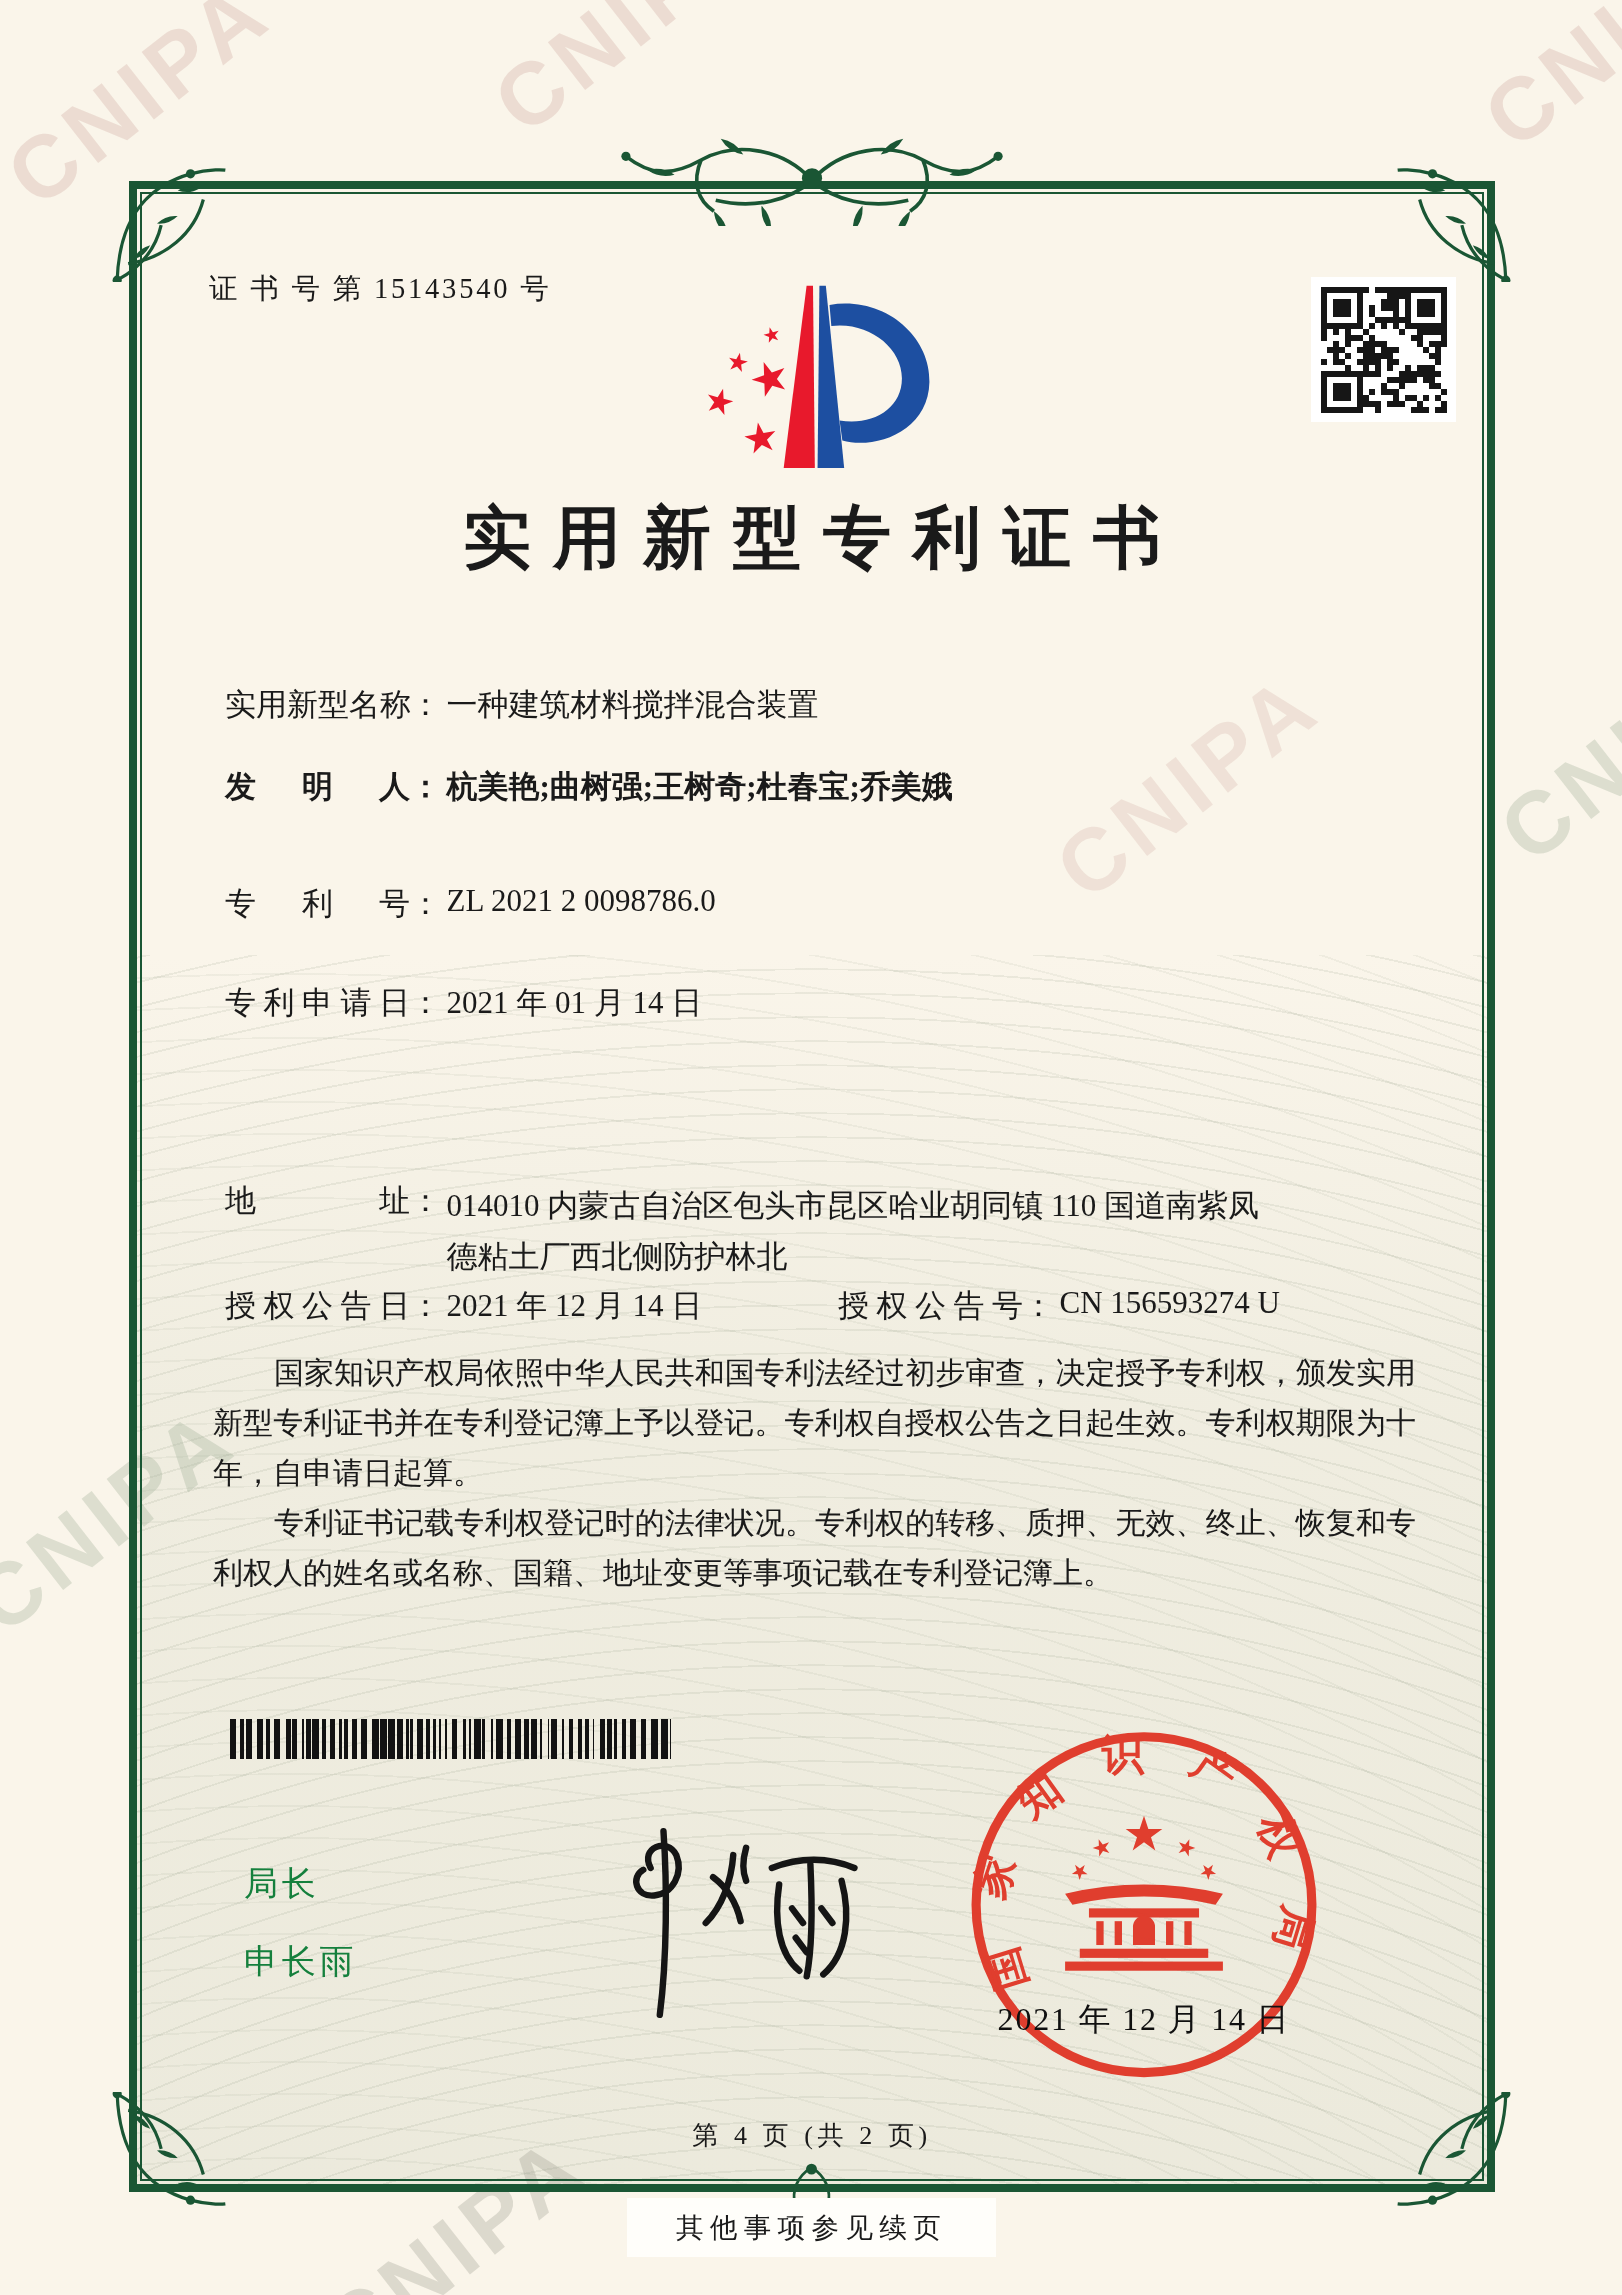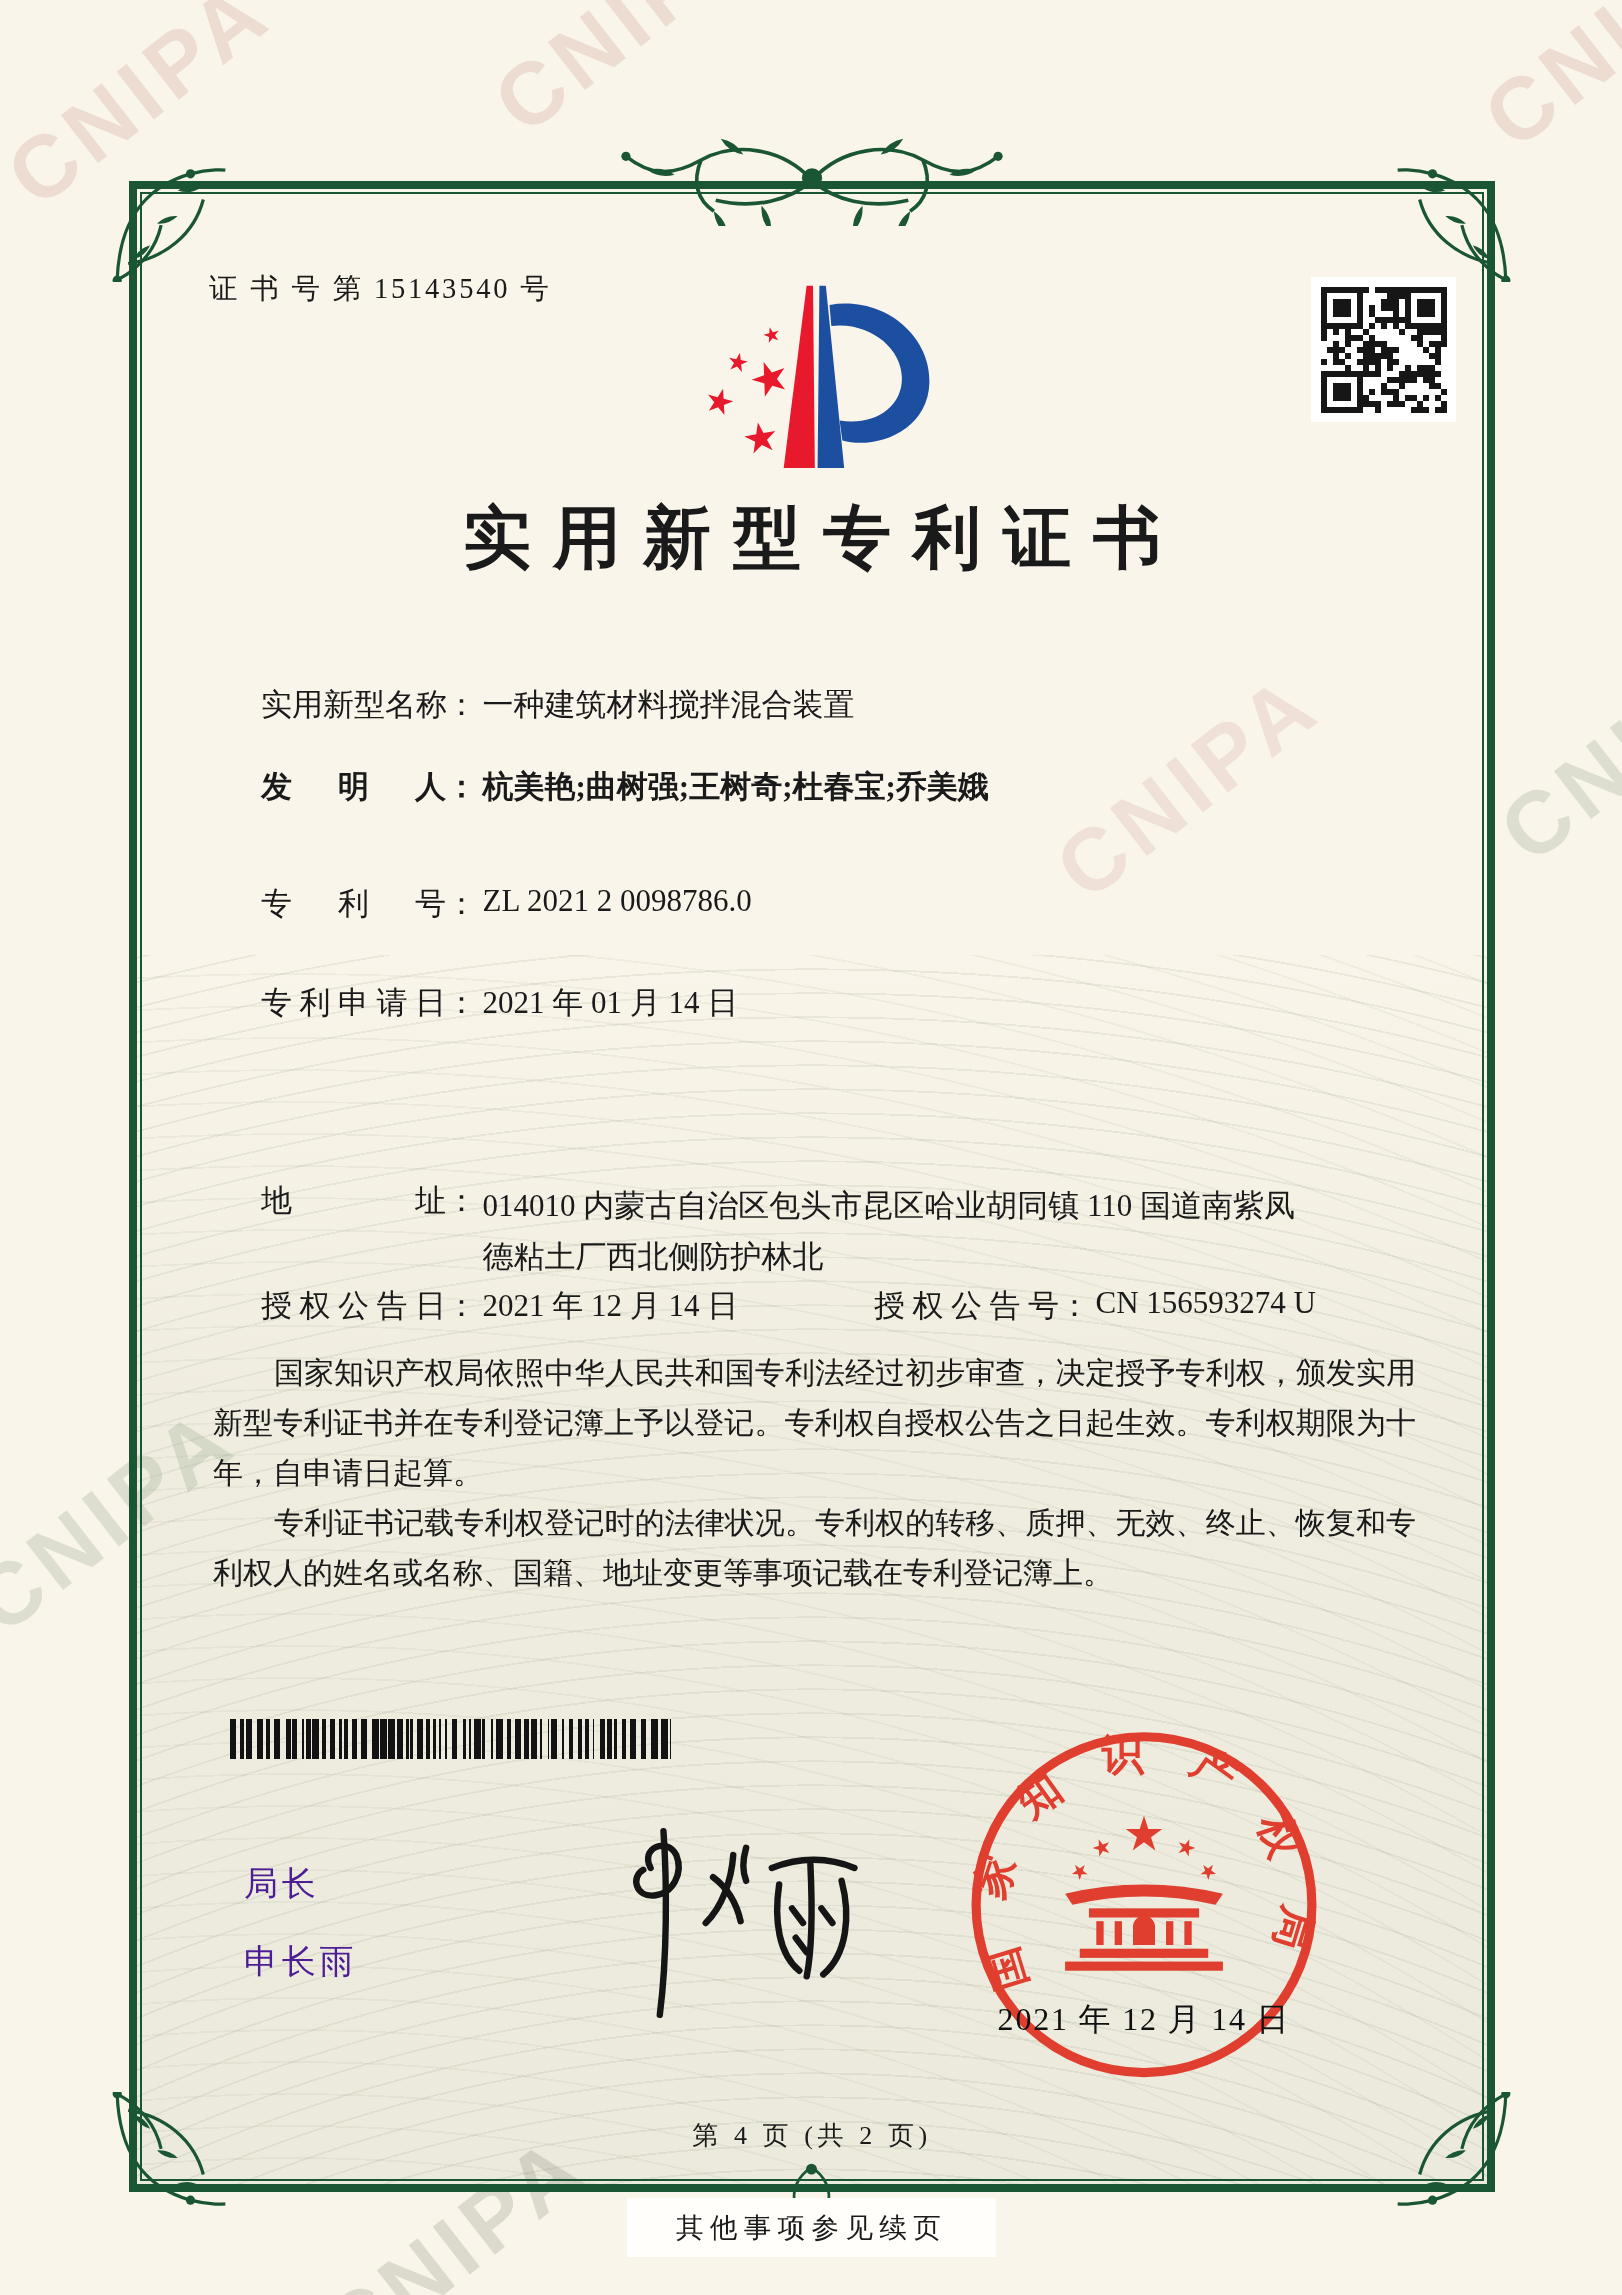--- a/index.html
+++ b/index.html
@@ -57,21 +57,21 @@
     left:1311px;top:277px;width:145px;height:145px;
     background:#ffffff;padding:10px;z-index:4;
   }
   #qr-grid{display:grid;grid-template-columns:repeat(21,6px);grid-auto-rows:6px;}
   #qr-grid .on{background:#161616;}
   .doc-title{
     left:129px;top:493px;width:1366px;text-align:center;
     font-size:68px;font-weight:700;letter-spacing:22px;text-indent:22px;
     z-index:4;
   }
-  .fields{left:225px;top:684px;width:1203px;height:680px;z-index:4;font-size:31px;margin-left:36px;}
+  .fields{left:225px;top:684px;width:1203px;height:680px;z-index:4;font-size:31px;}
   .frow{position:absolute;left:0;white-space:nowrap;}
   .flabel{
     display:inline-block;width:185px;
     text-align:justify;text-align-last:justify;
     vertical-align:top;
   }
   .fcolon{display:inline-block;vertical-align:top;}
   .fvalue{display:inline-block;vertical-align:top;margin-left:5.5px;}
   .fvalue-wrap{white-space:normal;width:840px;line-height:51px;}
   .row-name{top:0;}
@@ -84,21 +84,21 @@
   .grant-no-pair{position:absolute;left:613px;top:0;white-space:nowrap;}
   .body-text{
     left:213px;top:1348px;width:1203px;z-index:4;
     font-size:30px;line-height:50px;text-align:justify;
   }
   .body-text p{text-indent:61px;}
   .barcode{left:230px;top:1719px;width:454px;height:40px;z-index:4;font-size:0;}
   .barcode .bar{display:inline-block;height:100%;background:#121212;}
   .officer{
     font-family:"Liberation Sans","DejaVu Sans",sans-serif;
-    font-size:34px;letter-spacing:3.7px;color:#4c1d95;z-index:4;
+    font-size:34px;letter-spacing:3.7px;color:#15803d;z-index:4;
   }
   .officer-role{left:244px;top:1861px;}
   .officer-name{left:244px;top:1939px;}
   .signature{left:579px;top:1820px;z-index:5;}
   .seal{left:962px;top:1723px;z-index:5;opacity:0.94;}
   .seal-date{
     left:962px;top:1998px;width:364px;text-align:center;
     font-size:32px;letter-spacing:1.8px;color:#101010;z-index:6;
   }
   .page-info{

